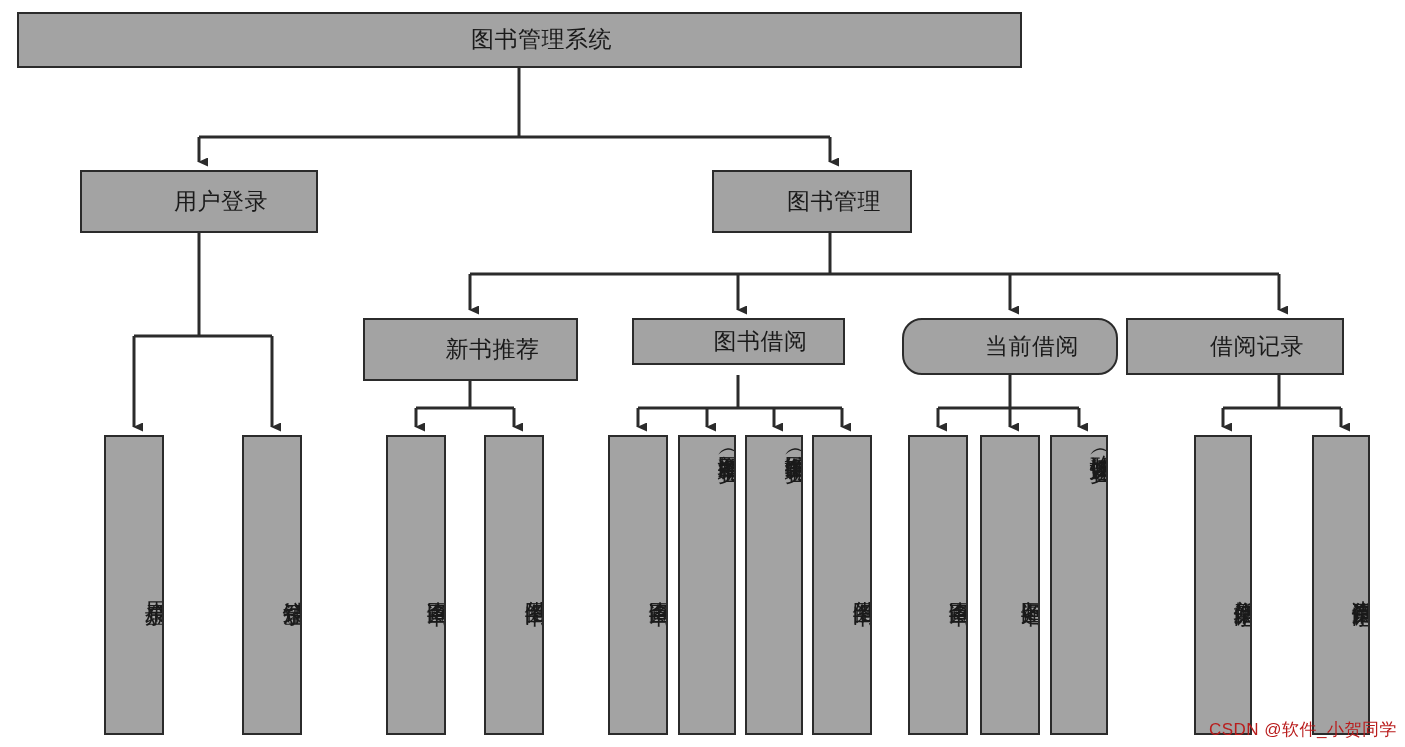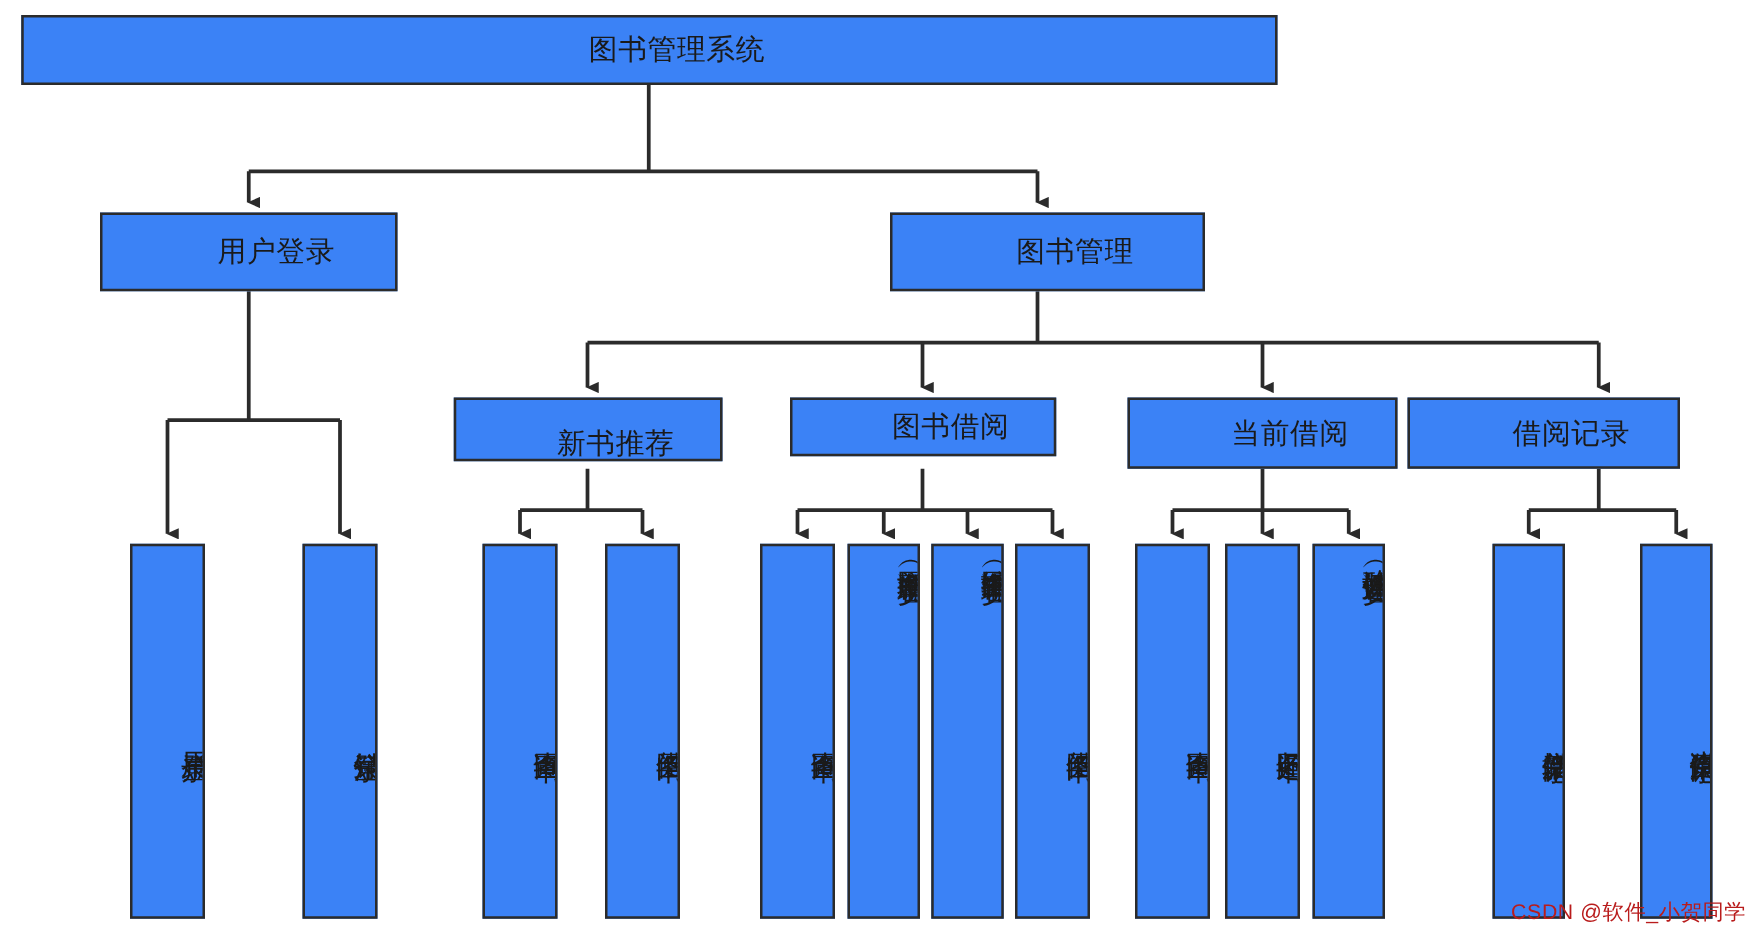--- a/index.html
+++ b/index.html
@@ -22,21 +22,21 @@
   svg.diagram-canvas {
     position: absolute;
     left: 0;
     top: 0;
     width: 1405px;
     height: 747px;
   }
   .node-box {
     position: absolute;
     box-sizing: border-box;
-    background: #3b82f6;
+    background: #a3a3a3;
     border: 2.5px solid #2b2b2b;
     display: flex;
     align-items: center;
     justify-content: center;
     overflow: hidden;
     padding-left: 44px;
   }
   .node-label-h {
     font-size: 23px;
     color: #1a1a1a;
@@ -128,31 +128,31 @@
     </g>
   </svg>
 
   <div class="node-box" style="left:17px; top:12px; width:1005px; height:56px;">
     <span class="node-label-h">图书管理系统</span>
   </div>
 
   <div class="node-box" style="left:80px; top:170px; width:238px; height:63px;">
     <span class="node-label-h">用户登录</span>
   </div>
-  <div class="node-box" style="left:712px; top:170px; width:252px; height:63px;">
+  <div class="node-box" style="left:712px; top:170px; width:200px; height:63px;">
     <span class="node-label-h">图书管理</span>
   </div>
 
-  <div class="node-box" style="left:363px; top:318px; width:215px; height:51px;align-items:flex-end;">
+  <div class="node-box" style="left:363px; top:318px; width:215px; height:63px;">
     <span class="node-label-h">新书推荐</span>
   </div>
   <div class="node-box" style="left:632px; top:318px; width:213px; height:47px;">
     <span class="node-label-h">图书借阅</span>
   </div>
-  <div class="node-box" style="left:902px; top:318px; width:216px; height:57px;">
+  <div class="node-box" style="left:902px; top:318px; width:216px; height:57px;border-radius:20px;">
     <span class="node-label-h">当前借阅</span>
   </div>
   <div class="node-box" style="left:1126px; top:318px; width:218px; height:57px;">
     <span class="node-label-h">借阅记录</span>
   </div>
 
   <div class="node-box leaf-box align-mid" style="left:104px; top:435px; width:60px; height:300px;">
     <span class="node-label-v">用户登录</span>
   </div>
   <div class="node-box leaf-box align-mid" style="left:242px; top:435px; width:60px; height:300px;">

